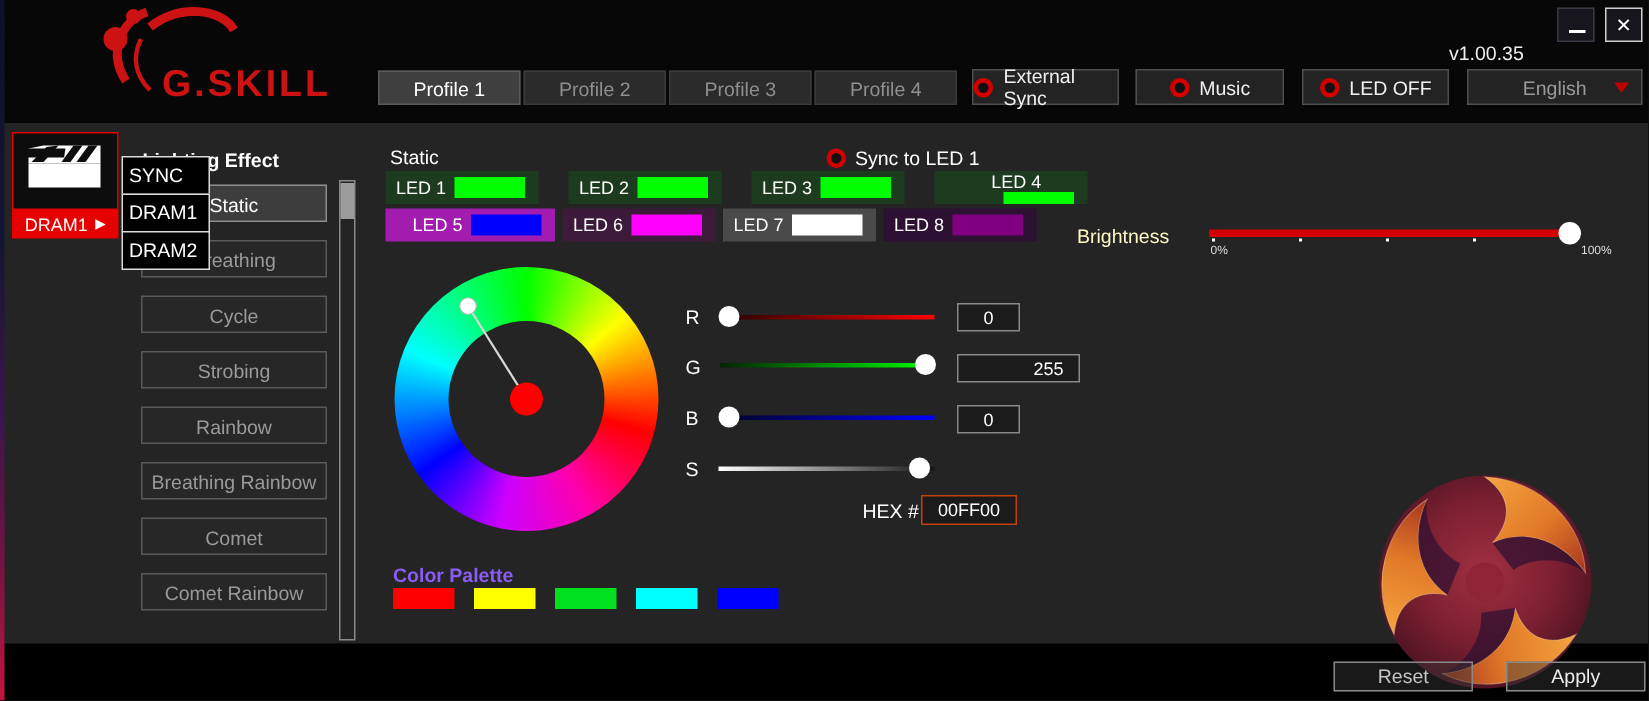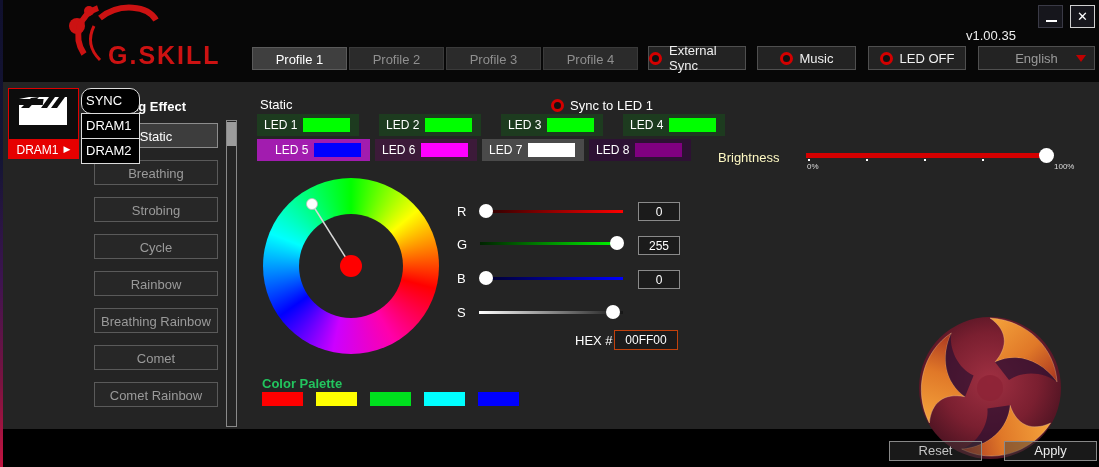--- a/index.html
+++ b/index.html
@@ -36,21 +36,21 @@
         border-left:5px solid transparent;border-right:5px solid transparent;border-top:7px solid #c00000;}
   
   .dram-box{position:absolute;left:8px;top:88px;width:71px;height:52px;background:#0d0d0d;
             border:1px solid #e00000;box-sizing:border-box;cursor:pointer;}
   .dram-bar{position:absolute;left:8px;top:140px;width:71px;height:19px;background:#e60000;
             display:flex;align-items:center;justify-content:center;gap:5px;font-size:12px;color:#fff;cursor:pointer;}
   .dram-bar .arr{font-size:9px;line-height:1;}
   .dropdown{position:absolute;left:81px;top:88px;width:59px;z-index:10;}
   .dropdown .item{height:24px;line-height:24px;background:#000;border:1px solid #dcdcdc;
                   margin-top:-1px;padding-left:4px;font-size:13px;color:#fff;cursor:pointer;}
-  .dropdown .item:first-child{margin-top:0;border-radius:10px;}
+  .dropdown .item:first-child{margin-top:16px;}
   
   .fx-title{position:absolute;left:95px;top:99px;font-size:13px;font-weight:600;color:#fff;}
   .fx-list{position:absolute;left:94px;top:123px;width:124px;}
   .fx{height:25px;line-height:25px;margin-bottom:12px;text-align:center;font-size:13px;color:#9a9a9a;
       background:#272727;border:1px solid #5a5a5a;box-sizing:border-box;cursor:pointer;}
   .fx.active{background:#3d3d3d;border-color:#8d8d8d;color:#fff;}
   .scrollbar{position:absolute;left:226px;top:120px;width:11px;height:307px;
              border:1px solid #8a8a8a;box-sizing:border-box;}
   .scroll-thumb{position:absolute;left:0;top:1px;width:9px;height:24px;background:#9c9c9c;cursor:pointer;}
   
@@ -75,21 +75,21 @@
   .track.b{background:linear-gradient(90deg,#000023,#0000ff);}
   .track.s{background:linear-gradient(90deg,#ffffff,#161616);}
   .knob{position:absolute;top:-6px;width:14px;height:14px;border-radius:50%;background:#fff;cursor:pointer;}
   .valbox{position:absolute;left:638px;width:40px;height:17px;background:#1b1b1b;border:1px solid #8a8a8a;
           color:#fff;font-size:12px;text-align:center;font-family:"Liberation Sans",sans-serif;padding:0;}
   .hex-label{position:absolute;left:575px;top:333px;font-size:13px;color:#fff;}
   .hex-input{position:absolute;left:614px;top:330px;width:62px;height:18px;background:#1b1b1b;
              border:1px solid #c2410c;color:#fff;font-size:12px;text-align:center;
              font-family:"Liberation Sans",sans-serif;padding:0;}
   
-  .palette-label{position:absolute;left:262px;top:376px;font-size:13px;font-weight:600;color:#22c55e;text-align:right;}
+  .palette-label{position:absolute;left:262px;top:376px;font-size:13px;font-weight:600;color:#8b5cf6;text-align:right;}
   .palette{position:absolute;left:262px;top:392px;display:flex;gap:13px;}
   .chip{width:41px;height:14px;cursor:pointer;}
   
   .bright-label{position:absolute;left:718px;top:150px;font-size:13px;color:#fef9c3;}
   .bright-track{position:absolute;left:806px;top:153px;width:240px;height:5px;background:#d40000;cursor:pointer;}
   .bright-knob{position:absolute;left:233px;top:-5px;width:15px;height:15px;border-radius:50%;background:#fff;cursor:pointer;}
   .tick{position:absolute;top:6px;width:2px;height:2px;background:#fff;}
   .pct{position:absolute;top:162px;font-size:8px;color:#ddd;}
   .pct.min{left:807px;} .pct.max{left:1054px;}
   
@@ -166,22 +166,22 @@
   <div class="dropdown">
     <div class="item">SYNC</div>
     <div class="item">DRAM1</div>
     <div class="item">DRAM2</div>
   </div>
 
   <div class="fx-title">Lighting Effect</div>
   <div class="fx-list">
     <div class="fx active">Static</div>
     <div class="fx">Breathing</div>
+    <div class="fx">Cycle</div>
     <div class="fx">Strobing</div>
-    <div class="fx">Cycle</div>
     <div class="fx">Rainbow</div>
     <div class="fx">Breathing Rainbow</div>
     <div class="fx">Comet</div>
     <div class="fx">Comet Rainbow</div>
   </div>
   <div class="scrollbar">
     <div class="scroll-thumb"></div>
   </div>
 
   <div class="mode-title">Static</div>
@@ -196,21 +196,21 @@
       <span class="swatch" style="background: rgb(0, 255, 0);"></span>
     </div>
     <div class="led" style="background: rgb(29, 59, 31);">
       <span class="name">LED 2</span>
       <span class="swatch" style="background: rgb(0, 255, 0);"></span>
     </div>
     <div class="led" style="background: rgb(29, 59, 31);">
       <span class="name">LED 3</span>
       <span class="swatch" style="background: rgb(0, 255, 0);"></span>
     </div>
-    <div class="led" style="background: rgb(29, 59, 31);">
+    <div class="led" style="background: rgb(29, 59, 31); flex-direction: column;">
       <span class="name">LED 4</span>
       <span class="swatch" style="background: rgb(0, 255, 0);"></span>
     </div>
   </div>
   <div class="led-row r2">
     <div class="led" style="background: #a21caf; padding-left: 11px;">
       <span class="name">LED 5</span>
       <span class="swatch" style="background: rgb(0, 0, 255);"></span>
     </div>
     <div class="led" style="background: rgb(60, 26, 57);">
@@ -239,21 +239,21 @@
   <div class="sl-label" style="top:204px;">R</div>
   <div class="track r" style="top:210px;">
     <div class="knob" style="left:-1px;"></div>
   </div>
   <input class="valbox" style="top: 202px;" value="0">
 
   <div class="sl-label" style="top:237px;">G</div>
   <div class="track g" style="top:242px;">
     <div class="knob" style="left:130px;"></div>
   </div>
-  <input class="valbox" style="top: 236px;" value="255">
+  <input class="valbox" style="top: 236px; padding-left: 40px;" value="255">
 
   <div class="sl-label" style="top:271px;">B</div>
   <div class="track b" style="top:277px;">
     <div class="knob" style="left:-1px;"></div>
   </div>
   <input class="valbox" style="top: 270px;" value="0">
 
   <div class="sl-label" style="top:305px;">S</div>
   <div class="track s" style="top:311px;left:479px;width:144px;">
     <div class="knob" style="left:127px;"></div>

